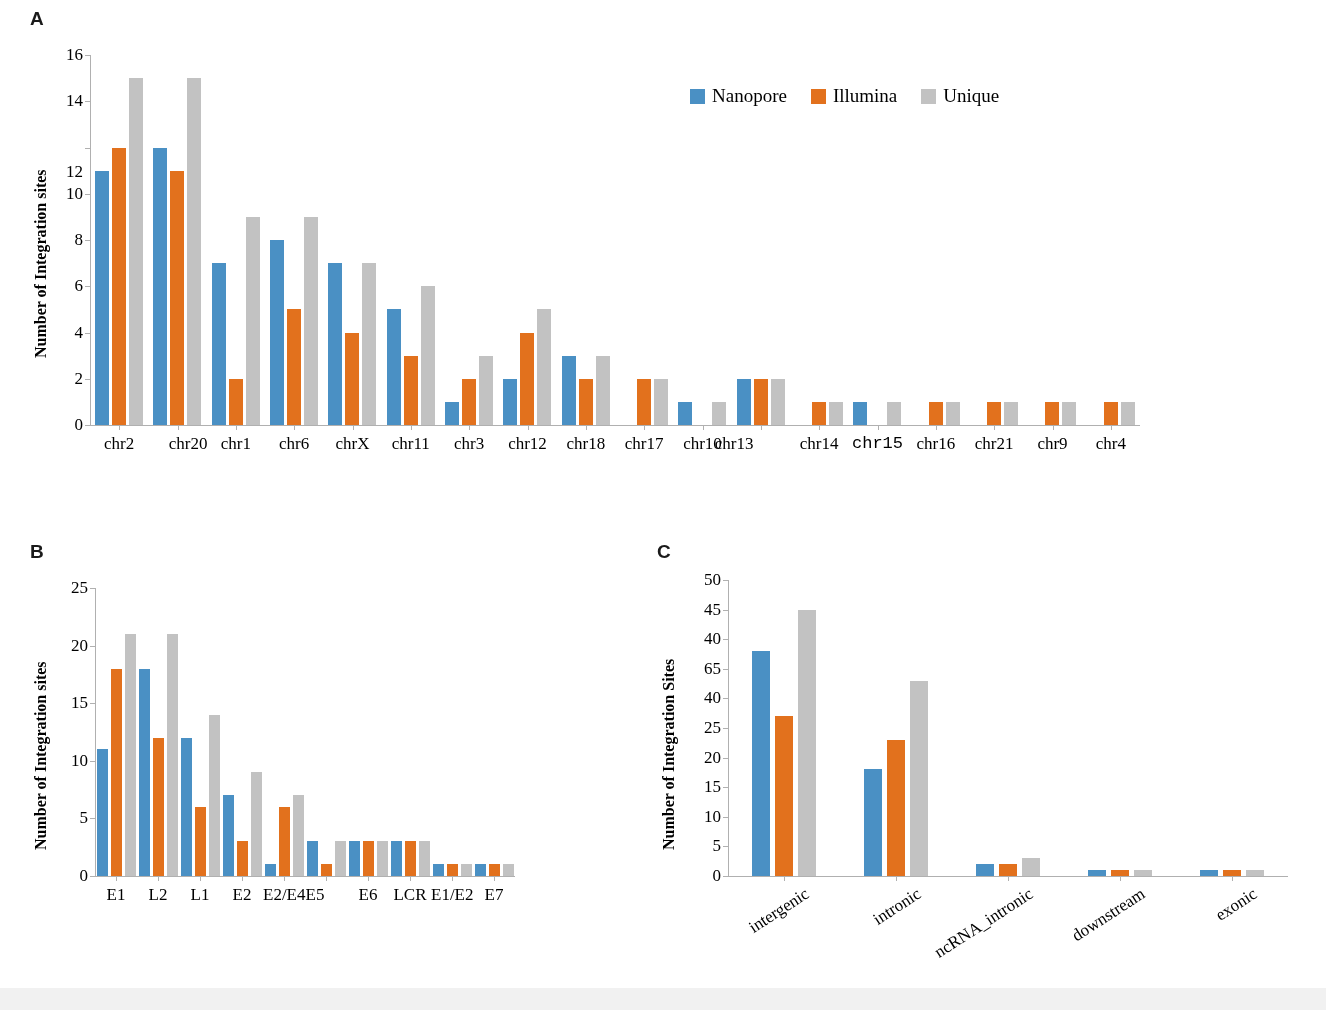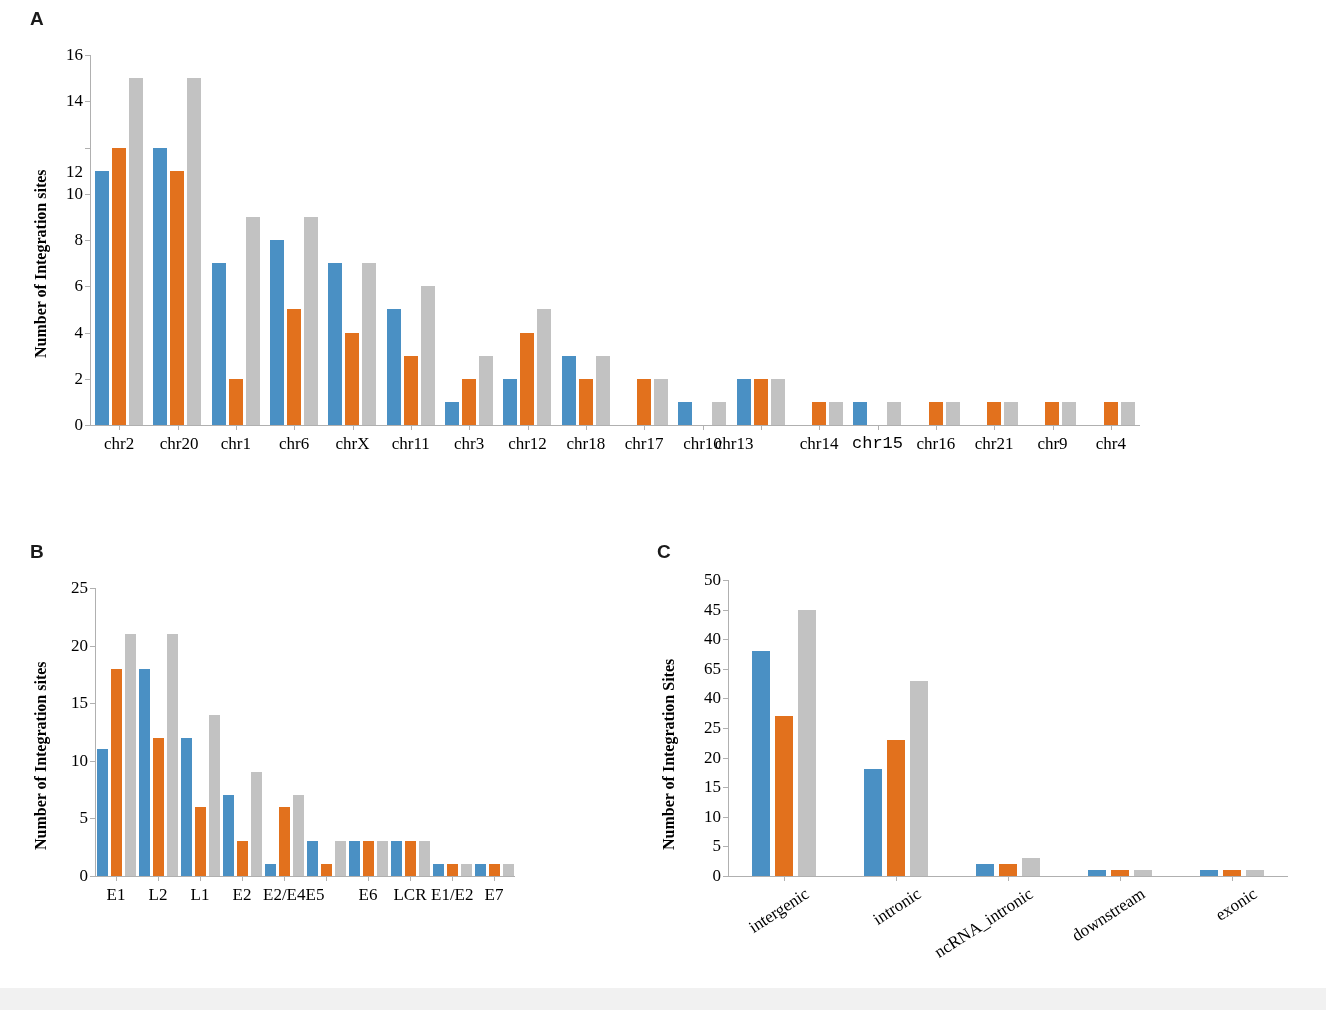--- a/index.html
+++ b/index.html
@@ -176,21 +176,21 @@
           <div class="bar uniq" title="Unique chr2: 15" style="height: 346.875px; width: 14px; margin: 0px 1.5px;"></div>
         </div>
         <div class="xtickmark" style="left: 29.1667px;"></div>
         <div class="xtick" style="left: 0px; width: 58.3333px;">chr2</div>
         <div class="group" style="left: 58.3333px; width: 58.3333px;">
           <div class="bar nano" title="Nanopore chr20: 12" style="height: 277.5px; width: 14px; margin: 0px 1.5px;"></div>
           <div class="bar illum" title="Illumina chr20: 11" style="height: 254.375px; width: 14px; margin: 0px 1.5px;"></div>
           <div class="bar uniq" title="Unique chr20: 15" style="height: 346.875px; width: 14px; margin: 0px 1.5px;"></div>
         </div>
         <div class="xtickmark" style="left: 87.5px;"></div>
-        <div class="xtick" style="left: 60px; width: 58.3333px;">chr20</div>
+        <div class="xtick" style="left: 69px; width: 58.3333px;">chr20</div>
         <div class="group" style="left: 116.667px; width: 58.3333px;">
           <div class="bar nano" title="Nanopore chr1: 7" style="height: 161.875px; width: 14px; margin: 0px 1.5px;"></div>
           <div class="bar illum" title="Illumina chr1: 2" style="height: 46.25px; width: 14px; margin: 0px 1.5px;"></div>
           <div class="bar uniq" title="Unique chr1: 9" style="height: 208.125px; width: 14px; margin: 0px 1.5px;"></div>
         </div>
         <div class="xtickmark" style="left: 145.833px;"></div>
         <div class="xtick" style="left: 116.667px; width: 58.3333px;">chr1</div>
         <div class="group" style="left: 175px; width: 58.3333px;">
           <div class="bar nano" title="Nanopore chr6: 8" style="height: 185px; width: 14px; margin: 0px 1.5px;"></div>
           <div class="bar illum" title="Illumina chr6: 5" style="height: 115.625px; width: 14px; margin: 0px 1.5px;"></div>
@@ -289,20 +289,34 @@
         </div>
         <div class="xtickmark" style="left: 962.5px;"></div>
         <div class="xtick" style="left: 933.333px; width: 58.3333px;">chr9</div>
         <div class="group" style="left: 991.667px; width: 58.3333px;">
           <div class="bar nano" title="Nanopore chr4: 0" style="height: 0px; width: 14px; margin: 0px 1.5px;"></div>
           <div class="bar illum" title="Illumina chr4: 1" style="height: 23.125px; width: 14px; margin: 0px 1.5px;"></div>
           <div class="bar uniq" title="Unique chr4: 1" style="height: 23.125px; width: 14px; margin: 0px 1.5px;"></div>
         </div>
         <div class="xtickmark" style="left: 1020.83px;"></div>
         <div class="xtick" style="left: 991.667px; width: 58.3333px;">chr4</div>
+      </div>
+    <div class="legend" id="legendA" style="left: 650px; top: 30px;">
+        <div class="legend-item">
+          <span class="legend-swatch" style="background: rgb(74, 144, 196);"></span>
+          <span>Nanopore</span>
+        </div>
+        <div class="legend-item">
+          <span class="legend-swatch" style="background: rgb(226, 113, 29);"></span>
+          <span>Illumina</span>
+        </div>
+        <div class="legend-item">
+          <span class="legend-swatch" style="background: rgb(194, 194, 194);"></span>
+          <span>Unique</span>
+        </div>
       </div>
   </div>
 
   <div class="panel-letter" style="left:30px; top:541px;">B</div>
 
   <div class="chart" id="chartB" style="left: 40px; top: 588px; width: 475px; height: 368px;">
     <div class="ylabel" id="ylabelB" style="left: -8px; top: 262px;">Number of Integration sites</div>
     <div class="plot" id="plotB" style="left: 55px; top: 0px; width: 420px; height: 288px;">
       <div class="axis-line-y" style="height: 288px;"></div>
       <div class="axis-line-x" style="top: 288px; width: 420px;"></div>

